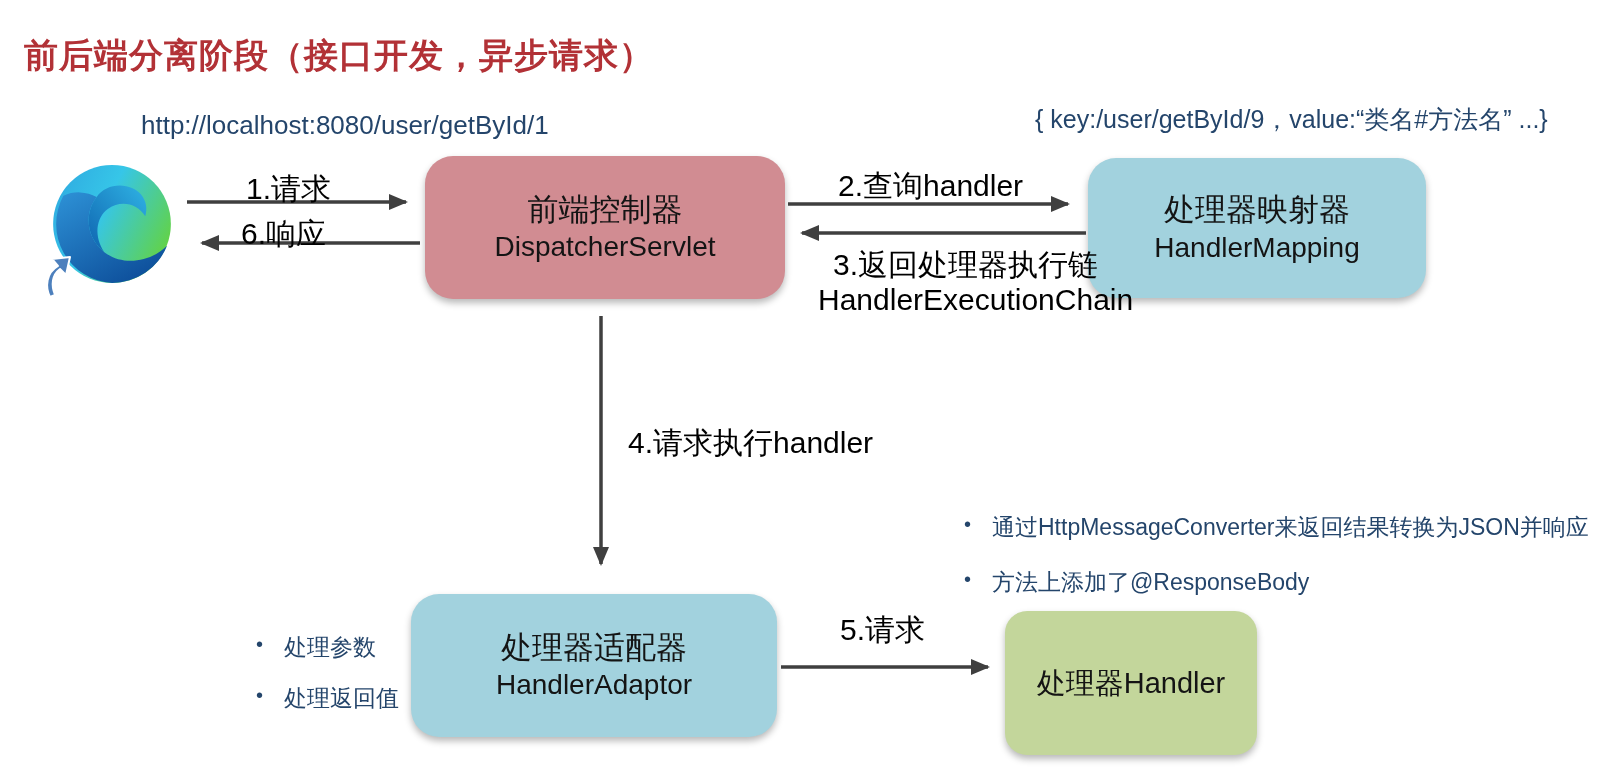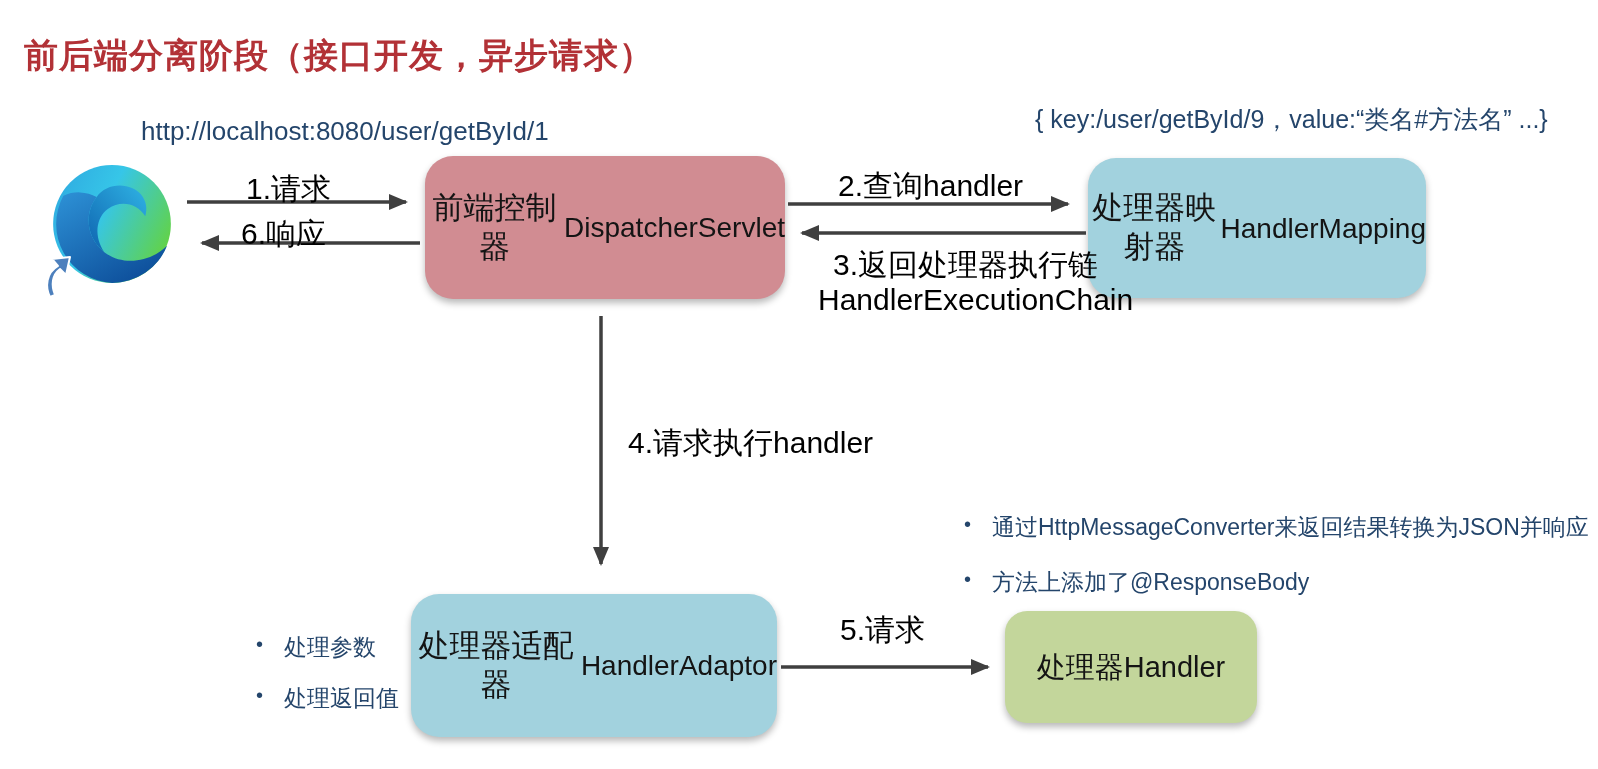--- a/index.html
+++ b/index.html
@@ -7,36 +7,36 @@
   .canvas {
     position:relative; width:1598px; height:769px; background:#ffffff;
     overflow:hidden;
     border-radius:31px;
   }
   .title {
     position:absolute; left:24px; top:10px;
     font-size:34px; font-weight:bold; color:#b23136; letter-spacing:1px;
   }
   .navy-text { color:#24456b; }
-  .url-label { position:absolute; left:141px; top:110px; font-size:26px;margin-top:6px; }
+  .url-label { position:absolute; left:141px; top:110px; font-size:26px; }
   .kv-label  { position:absolute; left:1035px; top:103px; font-size:25px; }
 
   
   .node {
-    position:absolute; display:flex; flex-direction:row;
+    position:absolute; display:flex; flex-direction:column;
     align-items:center; justify-content:center;
     border-radius:28px; box-shadow:0 4px 7px rgba(0,0,0,0.28);
     color:#141414; text-align:center; line-height:1.25;
   }
   .node .zh { font-size:31px; }
   .node .en { font-size:28px; }
   .node-dispatcher { left:425px; top:156px; width:360px; height:143px; background:#d18c92; }
   .node-mapping    { left:1088px; top:158px; width:338px; height:140px; background:#a2d2de; }
   .node-adaptor    { left:411px; top:594px; width:366px; height:143px; background:#a2d2de; }
-  .node-handler    { left:1005px; top:611px; width:252px; height:112px; background:#c3d69b; border-radius:22px; }
+  .node-handler    { left:1005px; top:611px; width:252px; height:144px; background:#c3d69b; border-radius:22px; }
   .node-handler .zh { font-size:29px; }
 
   
   .arrows { position:absolute; left:0; top:0; pointer-events:none; }
   .arrows line { stroke:#3f3f3f; stroke-width:3.5; }
 
   .edge-label {
     position:absolute; font-size:30px; color:#000000; white-space:nowrap;
   }
   .lbl-1  { left:246px;  top:169px; }

